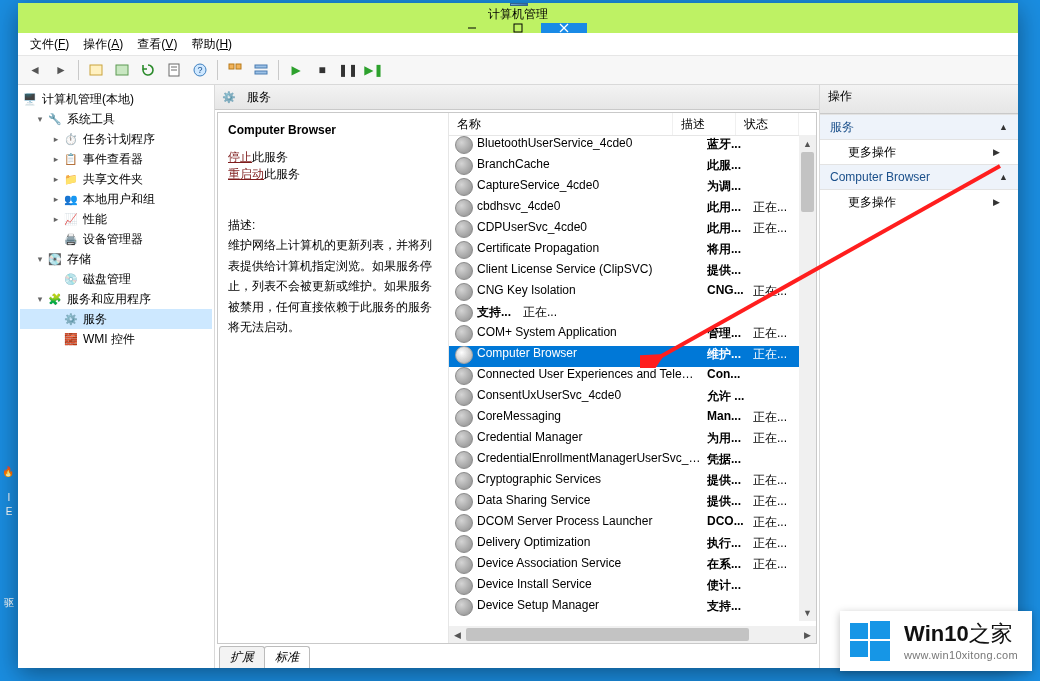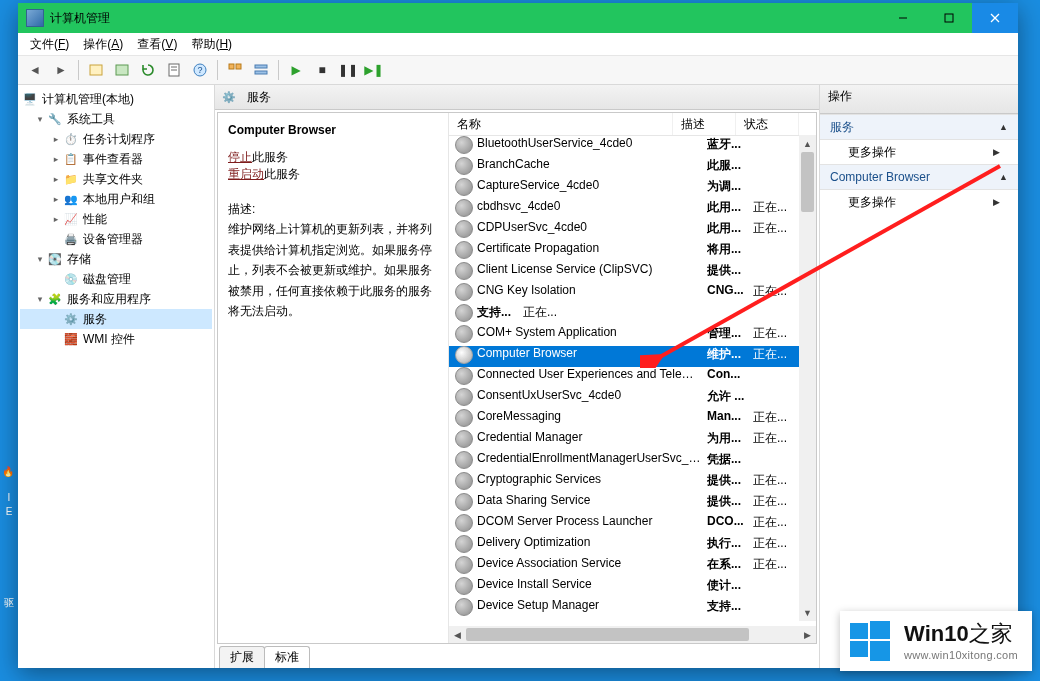--- a/index.html
+++ b/index.html
@@ -1,19 +1,19 @@
 <!DOCTYPE html>
 <html><head>
 <meta charset="utf-8">
 <style>
   html,body{margin:0;padding:0;font-family:"Microsoft YaHei","Segoe UI",Tahoma,sans-serif;font-size:12px;background:#1a8de0;overflow:hidden;width:1040px;height:681px;color:#000;}
   .desktop{position:relative;width:1040px;height:681px;}
   
   .win{position:absolute;left:18px;top:3px;width:1000px;height:665px;background:#fff;box-shadow:0 6px 24px rgba(0,0,0,.4);display:flex;flex-direction:column;}
-  .titlebar{height:30px;background:#22c55e;display:flex;align-items:center;}
+  .titlebar{height:30px;background:#bef264;display:flex;align-items:center;flex-direction:column;}
   .titlebar .appicon{width:16px;height:16px;margin:0 6px 0 8px;background:linear-gradient(135deg,#7aa9d6,#2f6aa8);border:1px solid #32638f;}
   .titlebar .title{flex:1;font-size:12px;color:#000;}
   .winctrl{display:flex;height:30px;}
   .winbtn{width:46px;display:flex;align-items:center;justify-content:center;color:#000;}
   .winbtn.close{background:#198ae6;color:#fff;width:46px;}
   .menubar{height:22px;display:flex;align-items:center;gap:2px;padding:0 6px;border-bottom:1px solid #e6e6e6;}
   .menuitem{padding:2px 6px;}
   .menuitem .ukey{text-decoration:underline;}
   .toolbar{height:28px;display:flex;align-items:center;gap:2px;padding:0 5px;border-bottom:1px solid #d9d9d9;background:#f7f7f7;}
   .tbbtn{width:22px;height:22px;display:flex;align-items:center;justify-content:center;border:1px solid transparent;border-radius:2px;color:#555;}
@@ -27,21 +27,21 @@
   .ticon{width:16px;height:16px;margin-right:4px;display:flex;align-items:center;justify-content:center;font-size:11px;}
   .trow.sel{background:#cde8ff;}
   .ind0{padding-left:2px}.ind1{padding-left:14px}.ind2{padding-left:30px}
   
   .center{flex:1;display:flex;flex-direction:column;min-width:0;border-right:1px solid #d9d9d9;}
   .centerhdr{height:24px;display:flex;align-items:center;background:linear-gradient(#f3f3f3,#e6e6e6);border-bottom:1px solid #c9c9c9;padding-left:6px;gap:6px;}
   .centerbody{flex:1;display:flex;min-height:0;border:1px solid #c9c9c9;margin:2px;}
   .detail{width:210px;padding:10px;border-right:1px solid #e6e6e6;font-size:12px;}
   .detail h3{margin:0 0 12px 0;font-size:12px;}
   .detail a{color:#7f1d1d;text-decoration:underline;cursor:pointer;}
-  .detail .desc{margin-top:16px;line-height:1.7;}
+  .detail .desc{margin-top:32px;line-height:1.7;}
   .listwrap{flex:1;display:flex;flex-direction:column;min-width:0;position:relative;}
   .cols{display:flex;height:22px;border-bottom:1px solid #e6e6e6;background:#fff;}
   .col{padding:3px 8px;border-right:1px solid #f0f0f0;font-size:12px;}
   .col.name{flex:1}
   .col.desc2{width:46px}
   .col.state{width:46px}
   .listrows{flex:1;overflow:auto;}
   .svrow{display:flex;align-items:flex-start;height:21px;padding-left:6px;}
   .svrow .cog{width:16px;height:16px;margin-right:4px;border-radius:50%;background:radial-gradient(circle at 35% 35%,#d4d4d4,#8c8c8c);border:1px solid #8a8a8a;}
   .svrow .nm{flex:1;overflow:hidden;text-overflow:ellipsis;white-space:nowrap;padding-right:6px;}
@@ -50,21 +50,21 @@
   .svrow.sel{background:#0078d7;color:#fff;}
   .svrow.sel .cog{filter:brightness(1.2);}
   .vsb{position:absolute;right:0;top:22px;bottom:22px;width:17px;background:#f0f0f0;display:flex;flex-direction:column;}
   .vsb .arr{height:17px;display:flex;align-items:center;justify-content:center;color:#555;font-size:9px;}
   .vsb .track{flex:1;position:relative;}
   .vsb .thumb{position:absolute;left:2px;right:2px;top:0;height:60px;background:#c3c3c3;border-radius:2px;}
   .hsb{height:17px;background:#f0f0f0;display:flex;}
   .hsb .arr{width:17px;display:flex;align-items:center;justify-content:center;color:#555;font-size:9px;}
   .hsb .track{flex:1;position:relative;}
   .hsb .thumb{position:absolute;top:2px;bottom:2px;left:0;width:85%;background:#c3c3c3;border-radius:2px;}
-  .tabs{height:22px;display:flex;align-items:flex-end;padding-left:4px;gap:0;}
+  .tabs{height:22px;display:flex;align-items:flex-end;padding-left:4px;gap:0;font-style:italic;}
   .tab{border:1px solid #bcbcbc;border-bottom:none;padding:2px 10px;background:#f3f3f3;font-size:12px;border-radius:3px 3px 0 0;margin-right:-1px;}
   .tab.active{background:#fff;}
   
   .actions{width:198px;display:flex;flex-direction:column;}
   .actions .hdr{height:22px;background:linear-gradient(#f3f3f3,#e6e6e6);border-bottom:1px solid #c9c9c9;padding:3px 8px;font-size:12px;}
   .actcat{display:flex;align-items:center;justify-content:space-between;height:24px;padding:0 10px;background:#eef3fa;border-top:1px solid #e3e3e3;border-bottom:1px solid #e3e3e3;color:#1a4f8a;}
   .actitem{display:flex;align-items:center;justify-content:space-between;height:24px;padding:0 18px 0 28px;}
   .actarrow{font-size:9px;color:#333;}
   
   .redarrow{position:absolute;pointer-events:none;}

